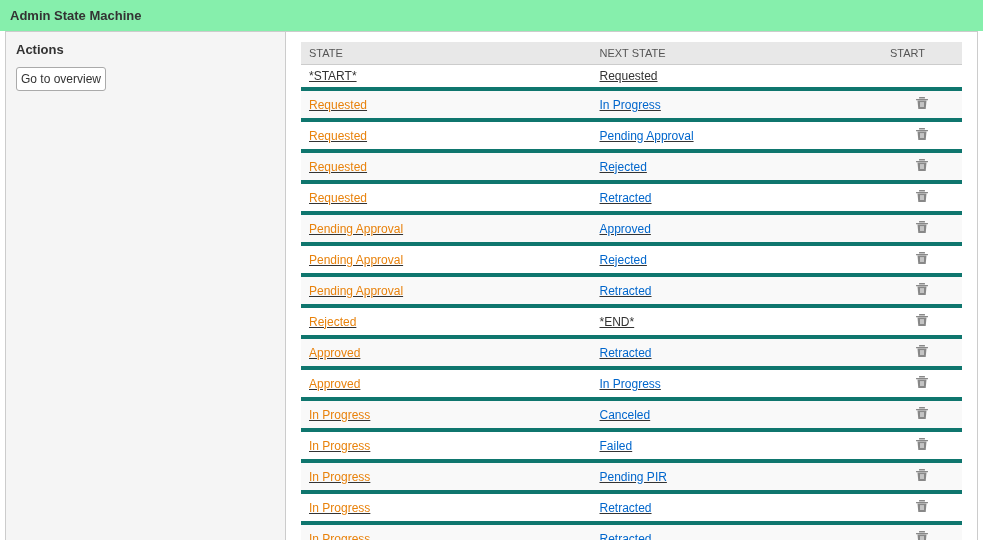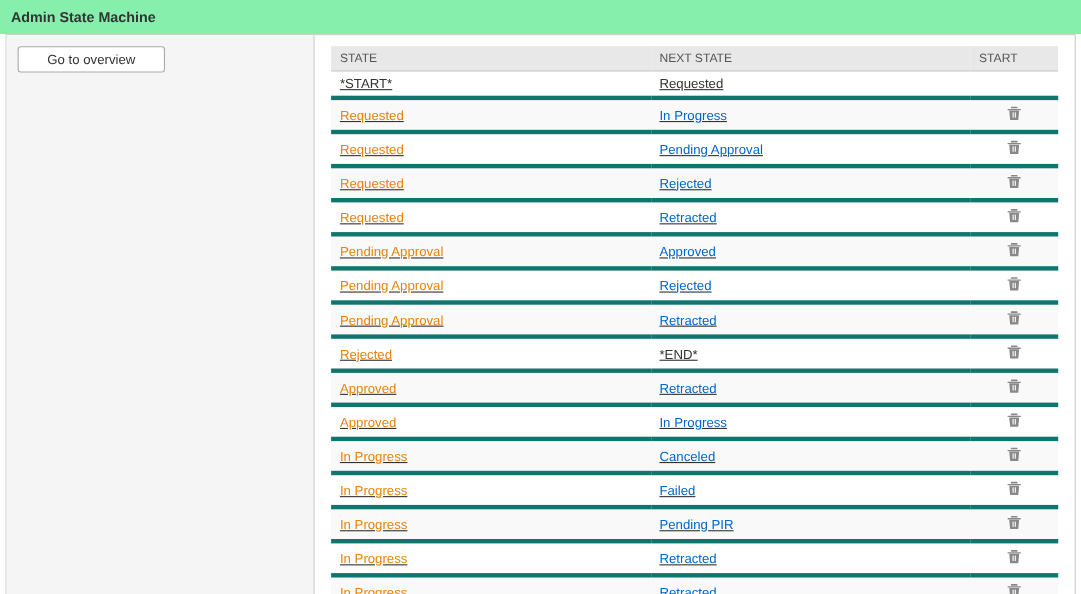--- a/index.html
+++ b/index.html
@@ -29,21 +29,21 @@
       padding: 10px;
     }
     .sidebar-section-title {
       font-weight: bold;
       font-size: 13px;
       margin-bottom: 10px;
       color: #333;
     }
     .btn-overview {
       display: inline-block;
-      padding: 4px 26px;
+      padding: 4px 4px;
       background: #fff;
       border: 1px solid #aaa;
       border-radius: 3px;
       cursor: pointer;
       font-size: 12px;
       color: #333;
     }
     .content {
       flex: 1;
       padding: 10px 15px;
@@ -103,20 +103,21 @@
       justify-content: center;
     }
   </style>
 </head>
 <body>
 
 <div class="page-title">Admin State Machine</div>
 
 <div class="main-layout">
   <div class="sidebar">
+    <div class="sidebar-section-title">Actions</div>
     <button class="btn-overview">Go to overview</button>
   </div>
 
   <div class="content">
     <table class="state-table">
       <thead>
         <tr>
           <th>STATE</th>
           <th>NEXT STATE</th>
           <th class="delete-col">START</th>

